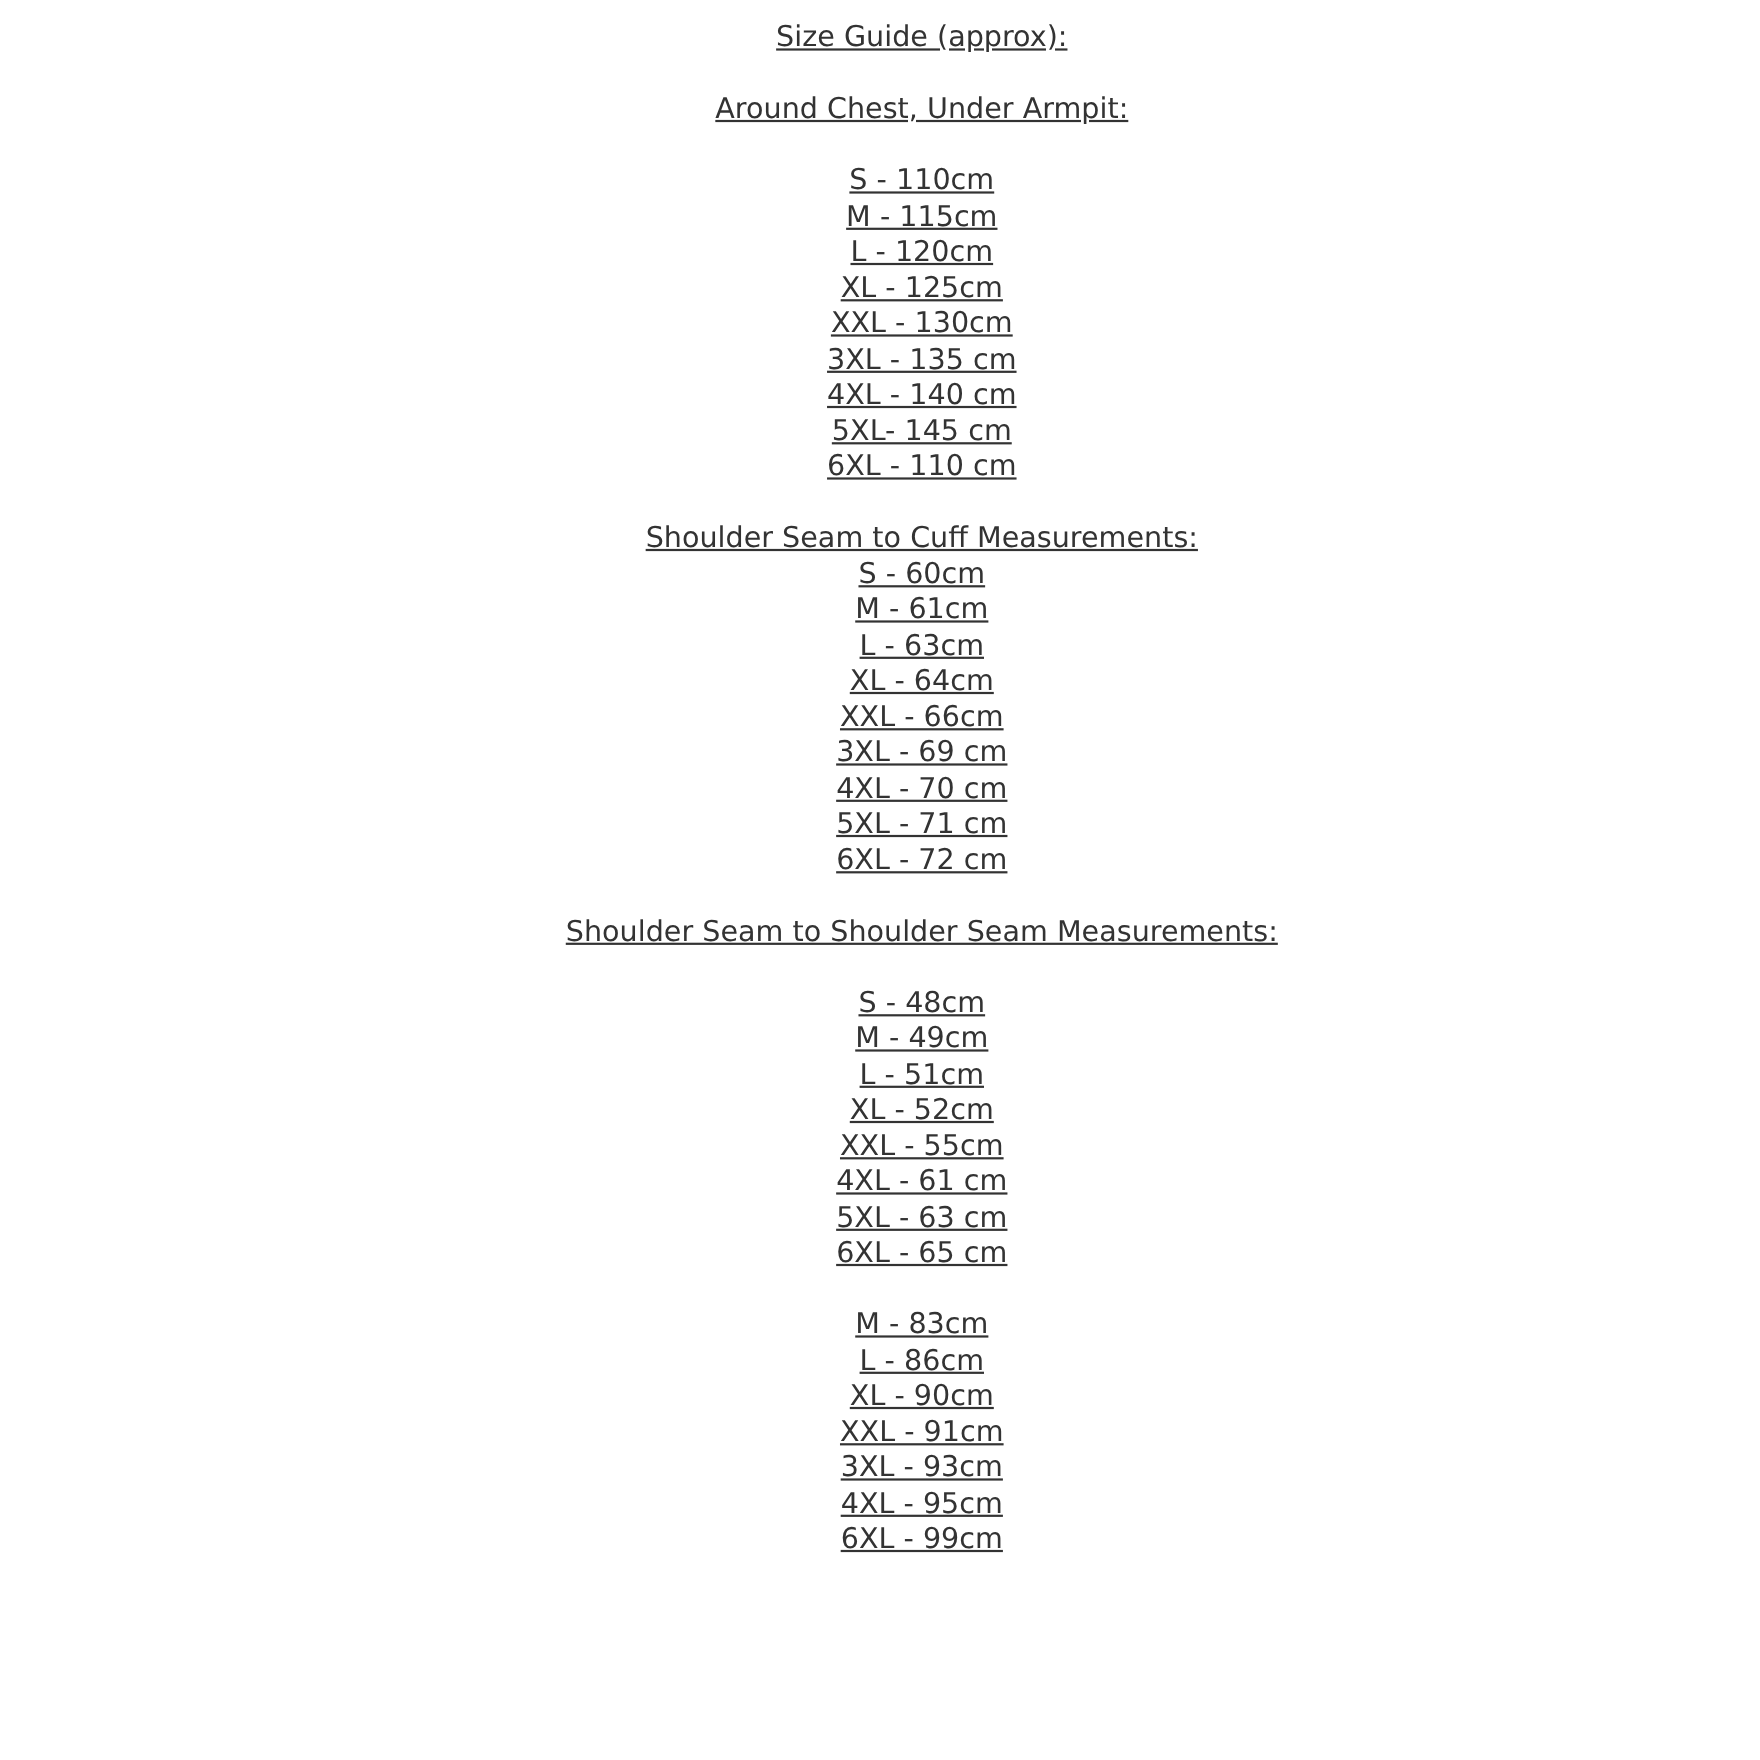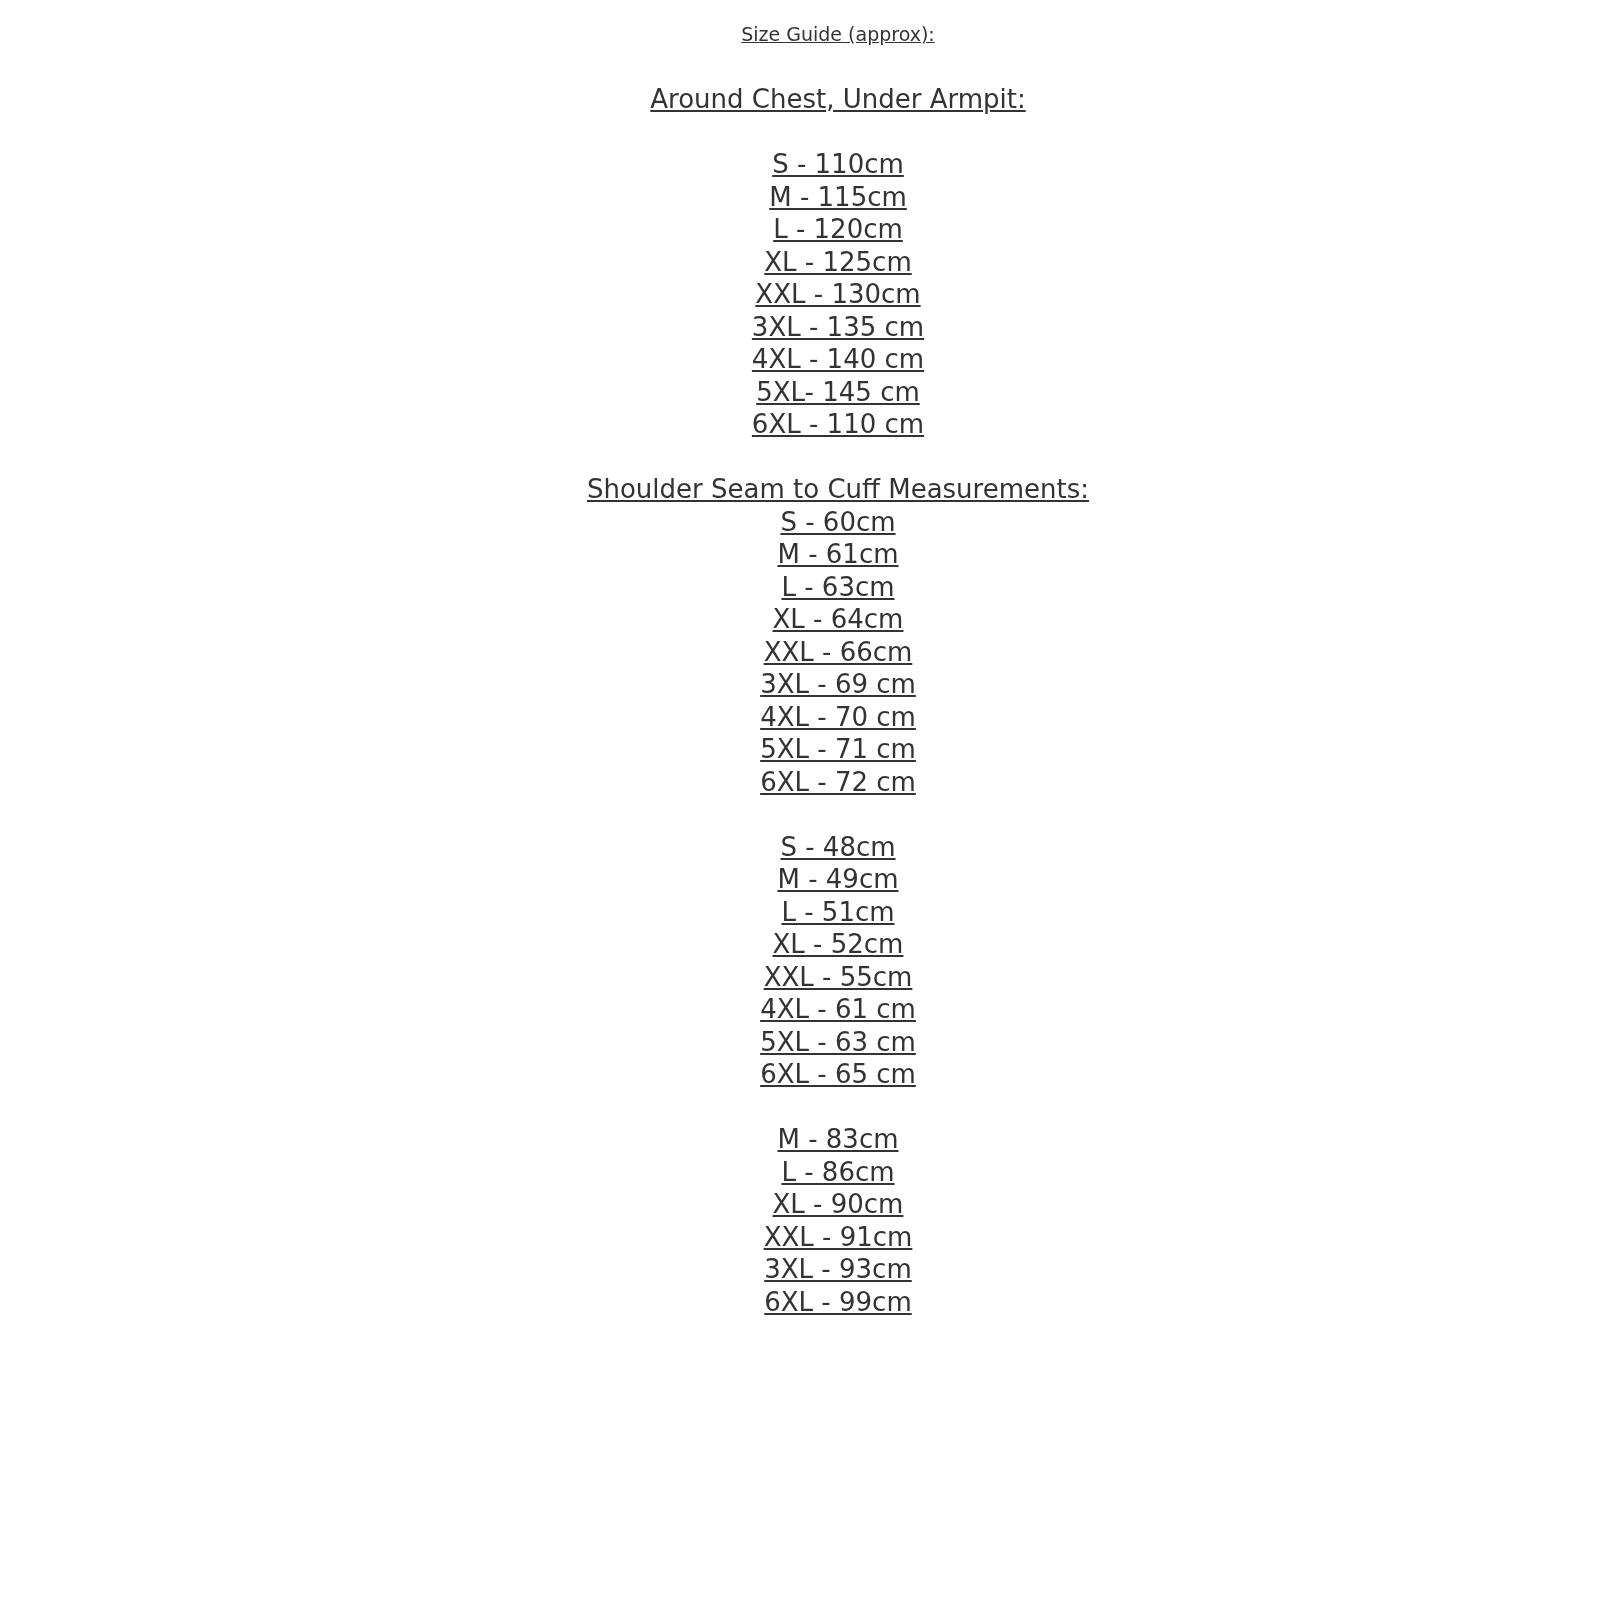--- a/index.html
+++ b/index.html
@@ -20,21 +20,21 @@
       font-size: 26px;
       color: #333333;
       text-align: center;
     }
     .line {
       line-height: 32.5px;
       white-space: pre;
     }
     .title {
       margin: 0 0 32.5px 0;
-      font-size: 19px;
+      font-size: 26px;
       font-weight: normal;
       text-decoration: underline;
     }
     .size-section {
       margin: 0 0 32.5px 0;
       text-decoration: underline;
     }
     .size-section:last-child {
       margin-bottom: 0;
     }
@@ -66,31 +66,33 @@
         <div class="line size-row">M - 61cm</div>
         <div class="line size-row">L - 63cm</div>
         <div class="line size-row">XL - 64cm</div>
         <div class="line size-row">XXL - 66cm</div>
         <div class="line size-row">3XL - 69 cm</div>
         <div class="line size-row">4XL - 70 cm</div>
         <div class="line size-row">5XL - 71 cm</div>
         <div class="line size-row">6XL - 72 cm</div>
       </section>
       <section class="size-section">
+        <div class="line heading gap-below">Shoulder Seam to Shoulder Seam Measurements:</div>
         <div class="line size-row">S - 48cm</div>
         <div class="line size-row">M - 49cm</div>
         <div class="line size-row">L - 51cm</div>
         <div class="line size-row">XL - 52cm</div>
         <div class="line size-row">XXL - 55cm</div>
         <div class="line size-row">4XL - 61 cm</div>
         <div class="line size-row">5XL - 63 cm</div>
         <div class="line size-row">6XL - 65 cm</div>
       </section>
       <section class="size-section">
         <div class="line size-row">M - 83cm</div>
         <div class="line size-row">L - 86cm</div>
         <div class="line size-row">XL - 90cm</div>
         <div class="line size-row">XXL - 91cm</div>
         <div class="line size-row">3XL - 93cm</div>
+        <div class="line size-row">4XL - 95cm</div>
         <div class="line size-row">6XL - 99cm</div>
       </section>
     </div>
 </main>
 
 </body></html>

